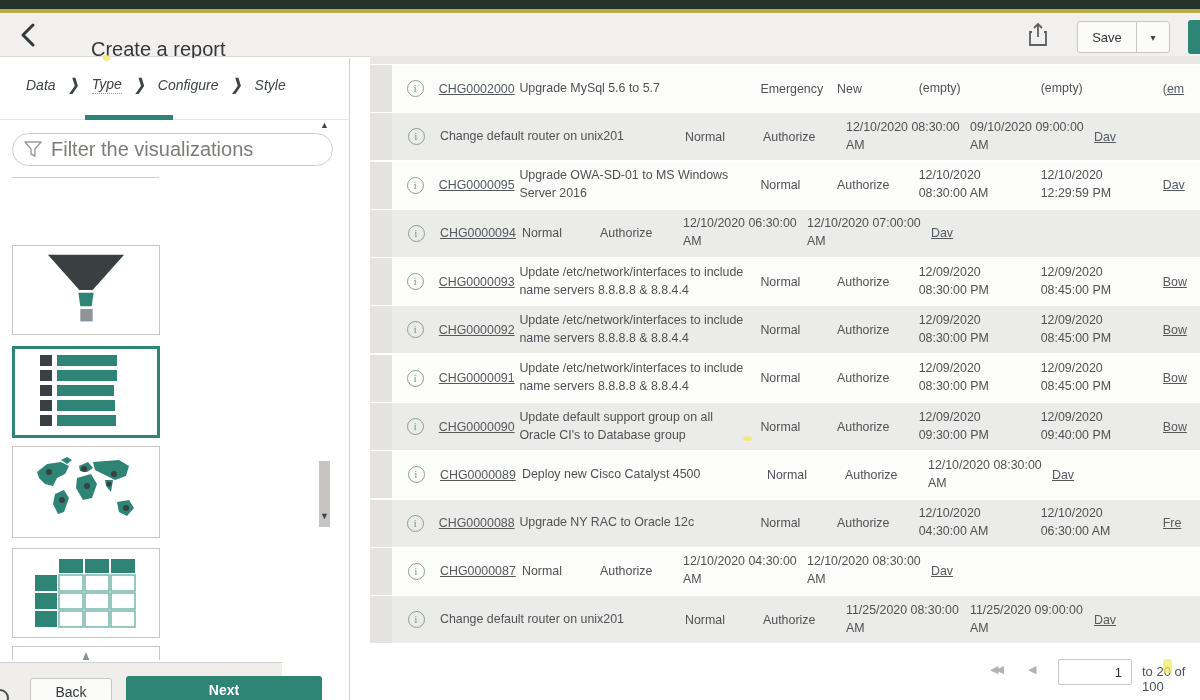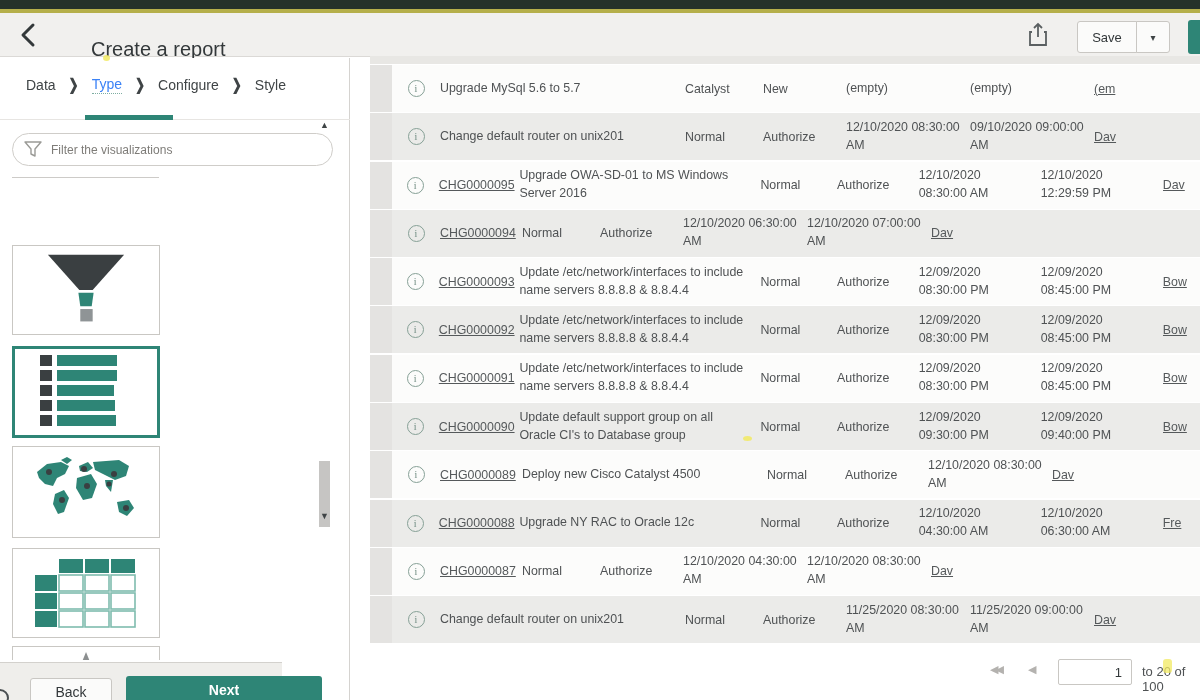--- a/index.html
+++ b/index.html
@@ -35,28 +35,28 @@
     border:1px solid #c9c7c3;border-radius:0 3px 3px 0;display:flex;align-items:center;justify-content:center;
     font-size:10px;color:#3f4446;}
   .run-partial{position:absolute;left:1188px;top:7px;width:16px;height:34px;background:var(--accent);
     border-radius:3px 0 0 3px;}
 
   
   .left-panel{position:absolute;left:0;top:58px;width:350px;height:642px;background:#fff;
     border-right:1px solid var(--panel-border);}
   .steps{position:absolute;left:0;top:0;width:350px;height:62px;border-bottom:1px solid #e7e5e2;}
   .steps-inner{position:absolute;left:26px;top:18px;width:300px;display:flex;align-items:center;gap:13px;
-    font-size:14px;color:#3f4446;}
+    font-size:14px;color:#3f4446;font-style:italic;}
   .step{cursor:pointer;}
-  .step.active{color:#3b82f6;border-bottom:1px dotted #7fae a2;border-bottom:1px dotted #7faea2;padding-bottom:1px;}
+  .step.active{color:#404040;border-bottom:1px dotted #7fae a2;border-bottom:1px dotted #7faea2;padding-bottom:1px;}
   .step-chev{font-size:12px;color:#3f4446;font-weight:bold;transform:scaleY(1.3);}
   .active-bar{position:absolute;left:85px;top:57px;width:88px;height:5px;background:var(--accent);}
   .filter-wrap{position:absolute;left:12px;top:75px;width:321px;height:33px;}
   .filter-input{width:100%;height:100%;border:1px solid #cfcdc9;border-radius:17px;background:#fff;
-    padding:0 14px 0 38px;font-size:12px;color:var(--ink-dark);outline:none;
+    padding:0 14px 0 38px;font-size:20px;color:var(--ink-dark);outline:none;
     font-family:"Liberation Sans", sans-serif;}
   .filter-input::placeholder{color:var(--muted);}
   .filter-funnel{position:absolute;left:12px;top:8px;width:18px;height:17px;pointer-events:none;}
   .prev-card-edge{position:absolute;left:12px;top:119px;width:147px;height:1px;background:#cdcbc8;}
   .viz-list{position:absolute;left:0;top:125px;width:350px;height:477px;overflow:hidden;}
   .viz-card{position:absolute;left:12px;width:148px;height:90px;background:#fff;border:1px solid #c9c7c3;
     display:flex;align-items:center;justify-content:center;cursor:pointer;}
   .viz-card.selected{border:3px solid var(--accent);}
   .vc-1{top:62px;} .vc-2{top:163px;height:92px;} .vc-3{top:263px;height:92px;} .vc-4{top:365px;} .vc-5{top:463px;}
   .scrollbar{position:absolute;left:316px;top:60px;width:17px;height:404px;}
@@ -259,22 +259,25 @@
 <div class="table-area">
   <div class="header-remnant"></div>
   <div class="rows" id="rows">
       <div class="trow">
     <div class="c-gutter"></div>
     <div class="c-info">
           <span class="info-icon">
             <i>i</i>
           </span>
         </div>
+    <div class="c-num">
+          <a class="cell-link">CHG0002000</a>
+        </div>
     <div class="c-desc">Upgrade MySql 5.6 to 5.7</div>
-    <div class="c-pri">Catalyst</div>
+    <div class="c-pri">Emergency</div>
     <div class="c-state">New</div>
     <div class="c-date">(empty)</div>
     <div class="c-date">(empty)</div>
     <div class="c-asgn">
           <a class="cell-link">(em</a>
         </div>
   </div>
       <div class="trow alt">
     <div class="c-gutter"></div>
     <div class="c-info">

